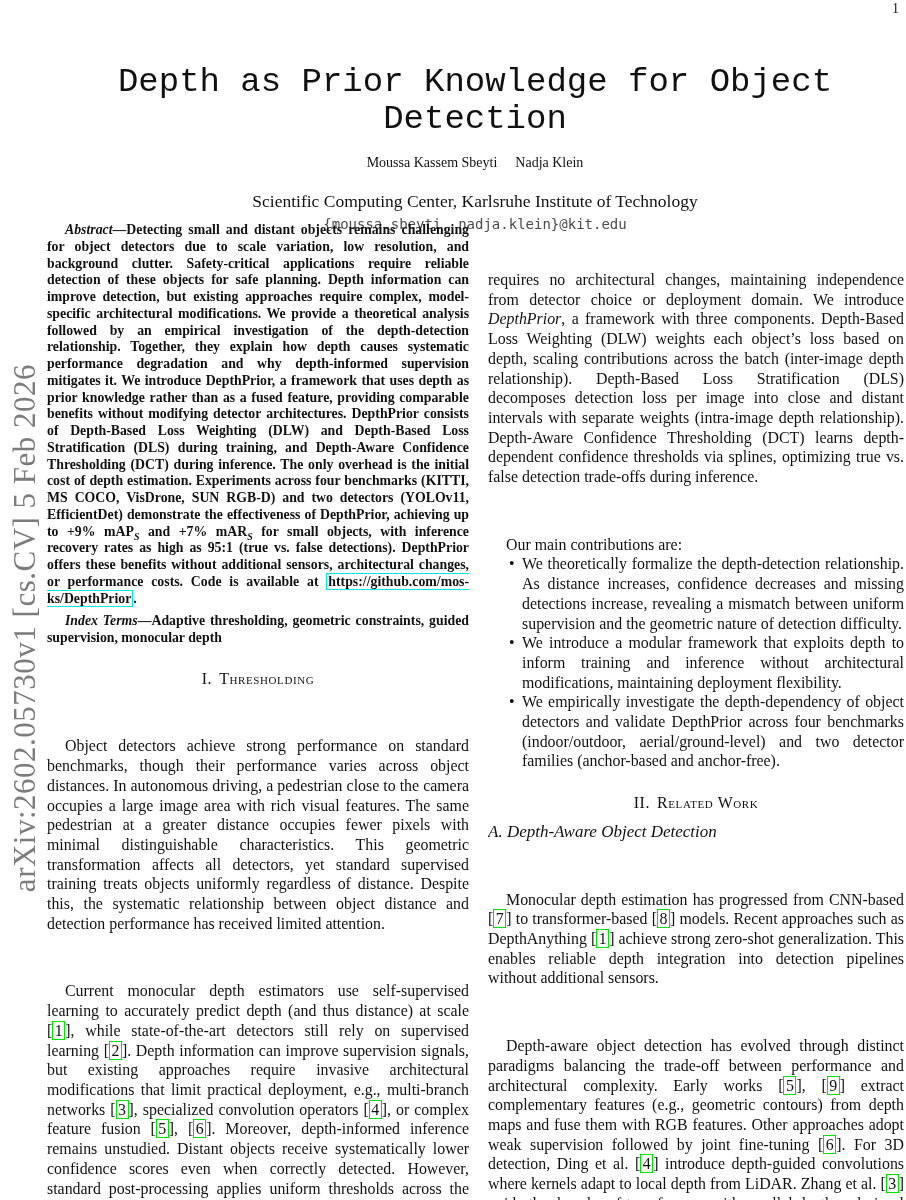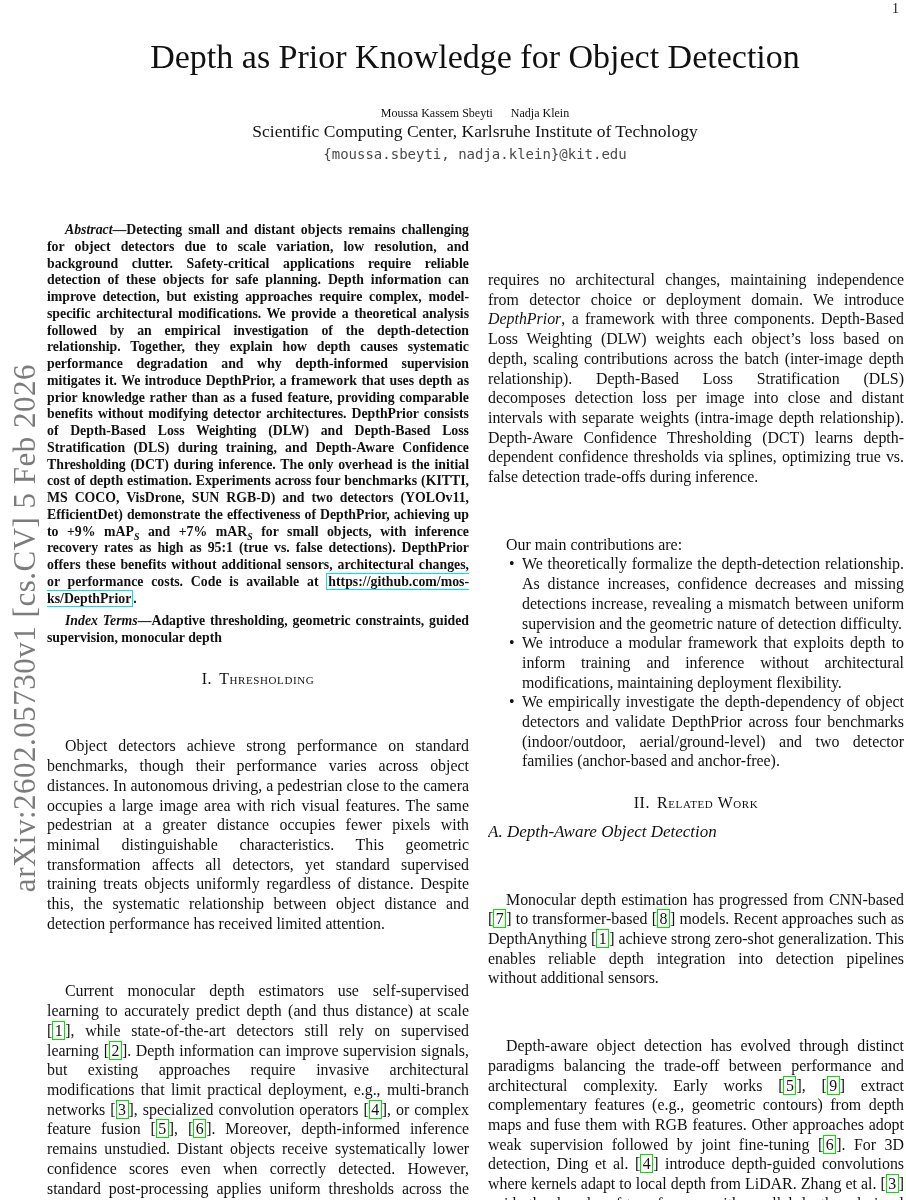--- a/index.html
+++ b/index.html
@@ -9,24 +9,24 @@
     --ink:#111;
   }
   html,body{margin:0;padding:0;background:#fff;}
   .page{
     position:relative;width:906px;height:1200px;background:#fff;overflow:hidden;
     font-family:"Liberation Serif", serif;color:var(--ink);
   }
   
   .pageno{position:absolute;top:1px;right:7px;font-size:14px;color:#222;}
   .header{position:absolute;left:47px;top:0;width:856px;text-align:center;}
-  .title{margin:0;padding-top:38px;font-size:34px;font-weight:normal;line-height:1.1;}
-  .authors{margin-top:31px;font-size:12px;}
+  .title{margin:0;padding-top:64px;font-size:34px;font-weight:normal;line-height:1.1;font-family:Liberation Mono, monospace;}
+  .authors{margin-top:16px;font-size:14px;}
   .authors .name{margin:0 9px;}
-  .affiliation{margin-top:0;font-size:17.5px;}
+  .affiliation{margin-top:20px;font-size:17.5px;}
   .email{margin-top:4px;font-size:14px;font-family:"DejaVu Sans Mono","Liberation Mono",monospace;color:#4a4a4a;}
   
   .stamp{
     position:absolute;left:-323px;top:608px;width:700px;height:40px;
     transform:rotate(-90deg);transform-origin:center;
     text-align:center;font-size:31px;color:var(--gray);white-space:nowrap;
     letter-spacing:0.5px;
   }
   
   .content{position:absolute;left:47px;top:222px;width:857px;height:978px;display:flex;gap:19px;overflow:hidden;}

